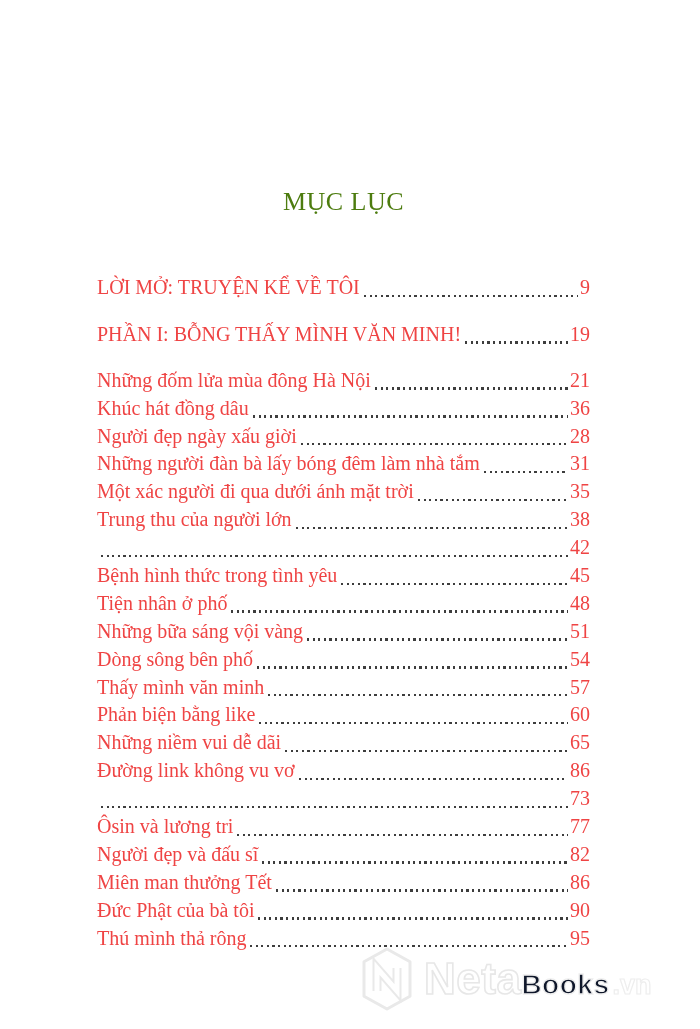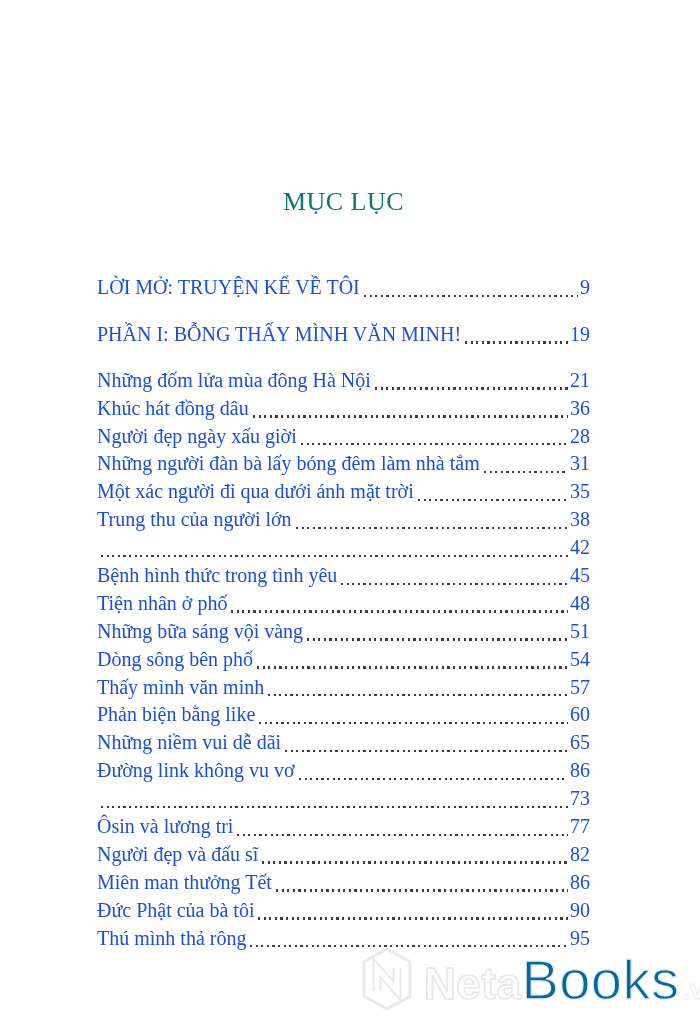--- a/index.html
+++ b/index.html
@@ -15,36 +15,36 @@
   .toc-title {
     margin: 0;
     padding-top: 188px;
     width: 493px;
     margin-left: 97px;
     text-align: center;
     font-size: 26px;
     line-height: 28px;
     font-weight: normal;
     letter-spacing: 0.5px;
-    color: #0f766e;
+    color: #4d7c0f;
   }
   .toc {
     position: absolute;
     left: 97px;
     top: 274px;
     width: 493px;
   }
   .row {
     display: flex;
     align-items: baseline;
     height: 27.9px;
     line-height: 27.9px;
     font-size: 20px;
     white-space: nowrap;
-    color: #1d4ed8;
+    color: #ef4444;
   }
   .row .label { flex: 0 0 auto; }
   .row .dots {
     flex: 1 1 auto;
     height: 2.4px;
     align-self: flex-end;
     margin: 0 2px 5px 4px;
     background-image: repeating-linear-gradient(to right, #3d3d3d 0 2.2px, transparent 2.2px 5.6px);
   }
   .row .pg { flex: 0 0 auto; }
@@ -64,24 +64,24 @@
   .wm-text { display: flex; align-items: baseline; }
   .wm-neta {
     font-size: 44px;
     font-weight: bold;
     letter-spacing: 0.5px;
     color: #ffffff;
     -webkit-text-stroke: 1.6px #e7e7e7;
     text-shadow: 0 0 1px #ededed;
   }
   .wm-books {
-    font-size: 56px;
-    font-weight: normal;
+    font-size: 28px;
+    font-weight: bold;
     letter-spacing: 0.5px;
-    color: #0369a1;
+    color: #0f172a;
     -webkit-text-stroke: 1.3px #eeeeee;
     text-shadow: 0 0 1px #f1f1f1;
   }
   .wm-tld {
     font-size: 27px;
     font-weight: bold;
     margin-left: 3px;
     color: #ffffff;
     -webkit-text-stroke: 1.2px #eeeeee;
     text-shadow: 0 0 1px #f1f1f1;

